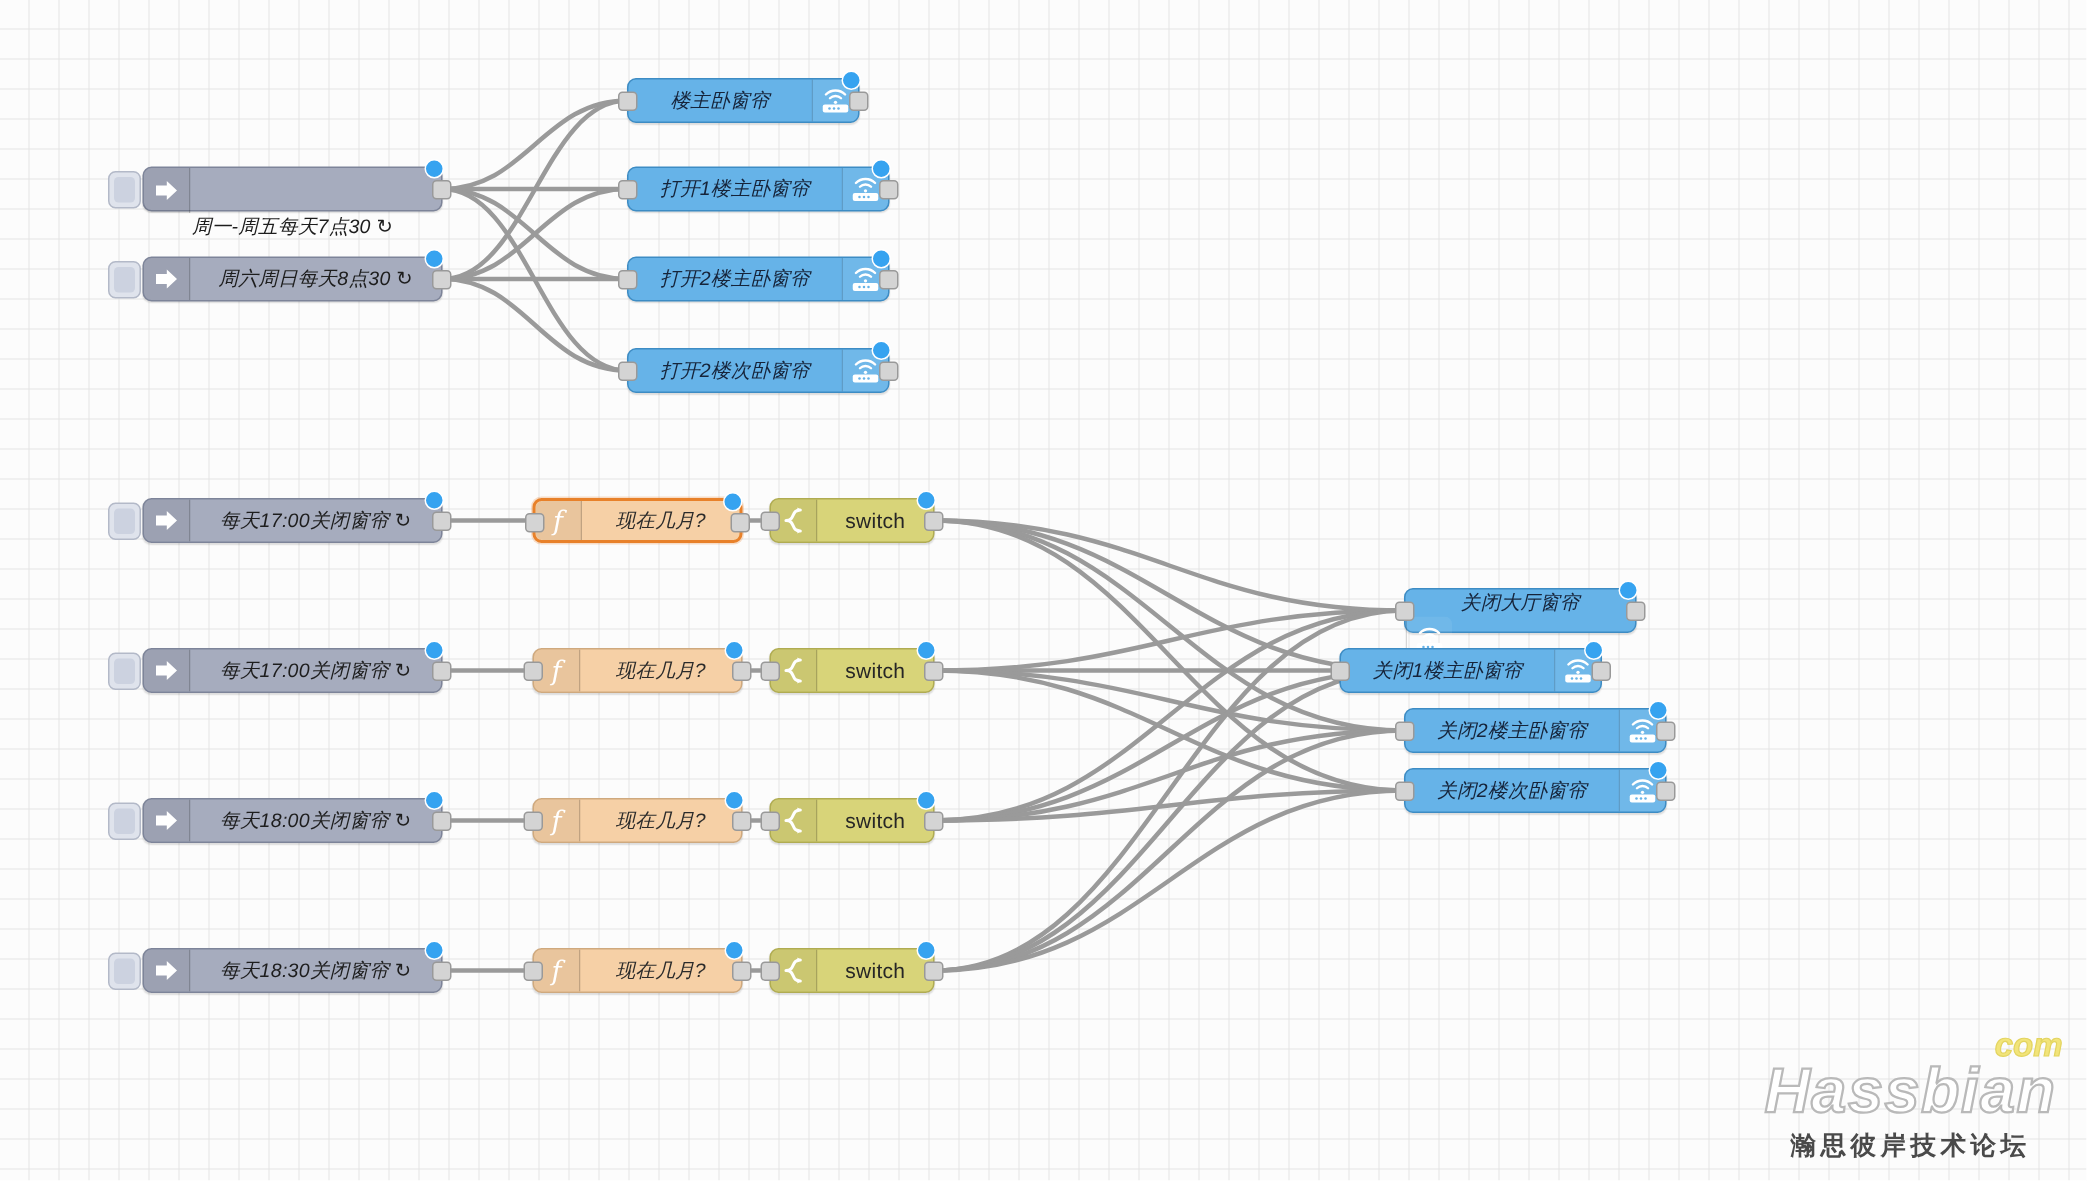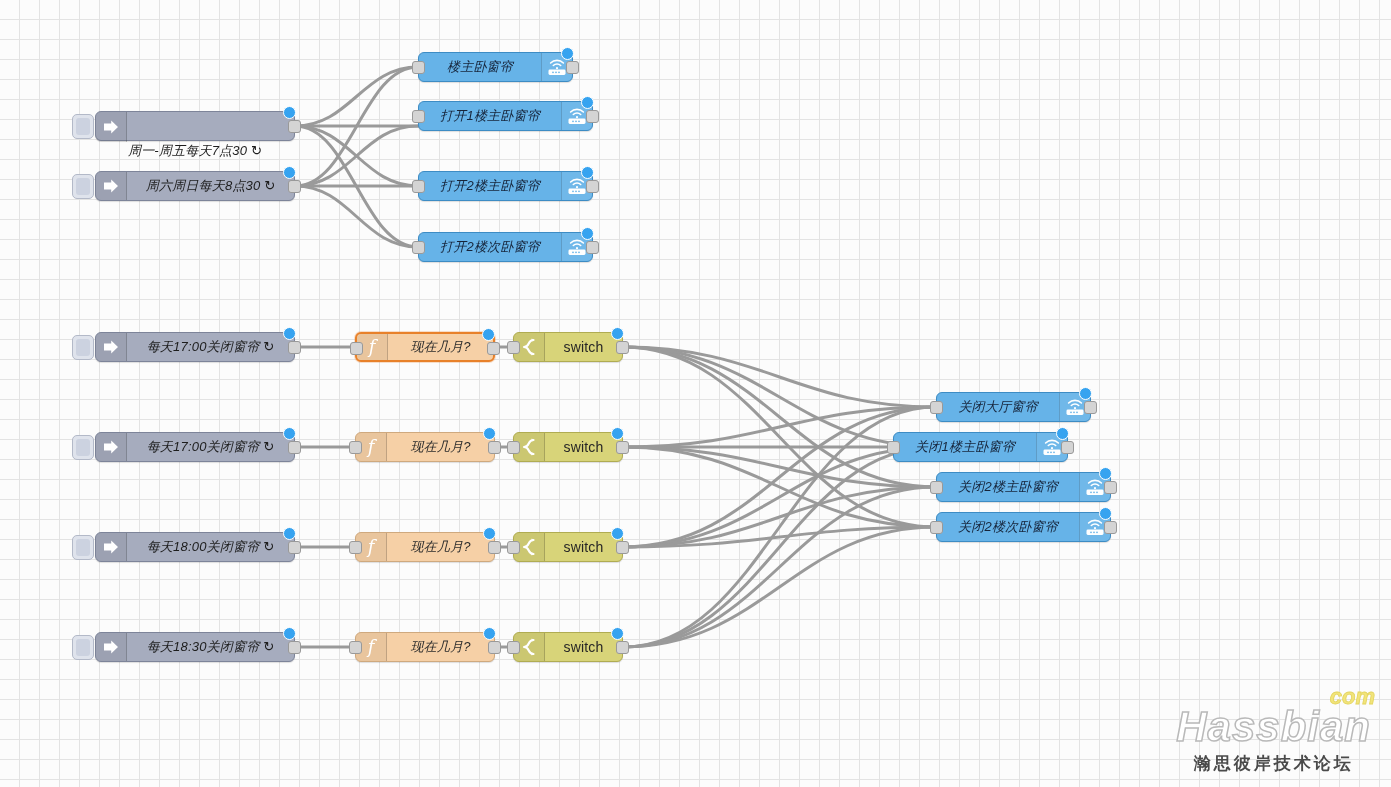--- a/index.html
+++ b/index.html
@@ -279,21 +279,21 @@
             <rect x="2.5" y="12.6" width="17" height="5.4" rx="1.4" fill="#ffffff"></rect>
             <circle cx="7" cy="15.3" r="0.85" fill="#66b3e8"></circle>
             <circle cx="10" cy="15.3" r="0.85" fill="#66b3e8"></circle>
             <circle cx="13" cy="15.3" r="0.85" fill="#66b3e8"></circle>
           </svg>
         </div>
         <div class="status-dot"></div>
         <div class="port in"></div>
         <div class="port out"></div>
       </div>
-      <div class="node device" style="left: 418px; top: 101px; width: 175px;">
+      <div class="node device" style="left: 418px; top: 111px; width: 175px;">
         <div class="label">打开1楼主卧窗帘</div>
         <div class="icon-box">
           <svg class="glyph" width="22" height="20" viewBox="0 0 22 20" aria-hidden="true">
             <path d="M4.6 6.0 A9 9 0 0 1 17.4 6.0" fill="none" stroke="#ffffff" stroke-width="1.6" stroke-linecap="round"></path>
             <path d="M7.3 8.5 A5.2 5.2 0 0 1 14.7 8.5" fill="none" stroke="#ffffff" stroke-width="1.6" stroke-linecap="round"></path>
             <circle cx="11" cy="11.2" r="1.1" fill="#ffffff"></circle>
             <rect x="2.5" y="12.6" width="17" height="5.4" rx="1.4" fill="#ffffff"></rect>
             <circle cx="7" cy="15.3" r="0.85" fill="#66b3e8"></circle>
             <circle cx="10" cy="15.3" r="0.85" fill="#66b3e8"></circle>
             <circle cx="13" cy="15.3" r="0.85" fill="#66b3e8"></circle>
@@ -470,21 +470,21 @@
             <path d="M14.5 3 C8 3 11.5 10 5 10 C11.5 10 8 17 14.5 17" fill="none" stroke="#ffffff" stroke-width="2.1" stroke-linecap="round" stroke-linejoin="round"></path>
             <path d="M12.6 1.4 L15.4 3 L12.6 4.6 Z" fill="#ffffff"></path>
             <path d="M12.6 15.4 L15.4 17 L12.6 18.6 Z" fill="#ffffff"></path>
           </svg>
         </div>
         <div class="label">switch</div>
         <div class="status-dot"></div>
         <div class="port in"></div>
         <div class="port out"></div>
       </div>
-      <div class="node device" style="left: 936px; top: 392px; width: 155px;">
+      <div class="node device" style="left: 936px; top: 392px; width: 155px; flex-direction: column;">
         <div class="label">关闭大厅窗帘</div>
         <div class="icon-box">
           <svg class="glyph" width="22" height="20" viewBox="0 0 22 20" aria-hidden="true">
             <path d="M4.6 6.0 A9 9 0 0 1 17.4 6.0" fill="none" stroke="#ffffff" stroke-width="1.6" stroke-linecap="round"></path>
             <path d="M7.3 8.5 A5.2 5.2 0 0 1 14.7 8.5" fill="none" stroke="#ffffff" stroke-width="1.6" stroke-linecap="round"></path>
             <circle cx="11" cy="11.2" r="1.1" fill="#ffffff"></circle>
             <rect x="2.5" y="12.6" width="17" height="5.4" rx="1.4" fill="#ffffff"></rect>
             <circle cx="7" cy="15.3" r="0.85" fill="#66b3e8"></circle>
             <circle cx="10" cy="15.3" r="0.85" fill="#66b3e8"></circle>
             <circle cx="13" cy="15.3" r="0.85" fill="#66b3e8"></circle>

